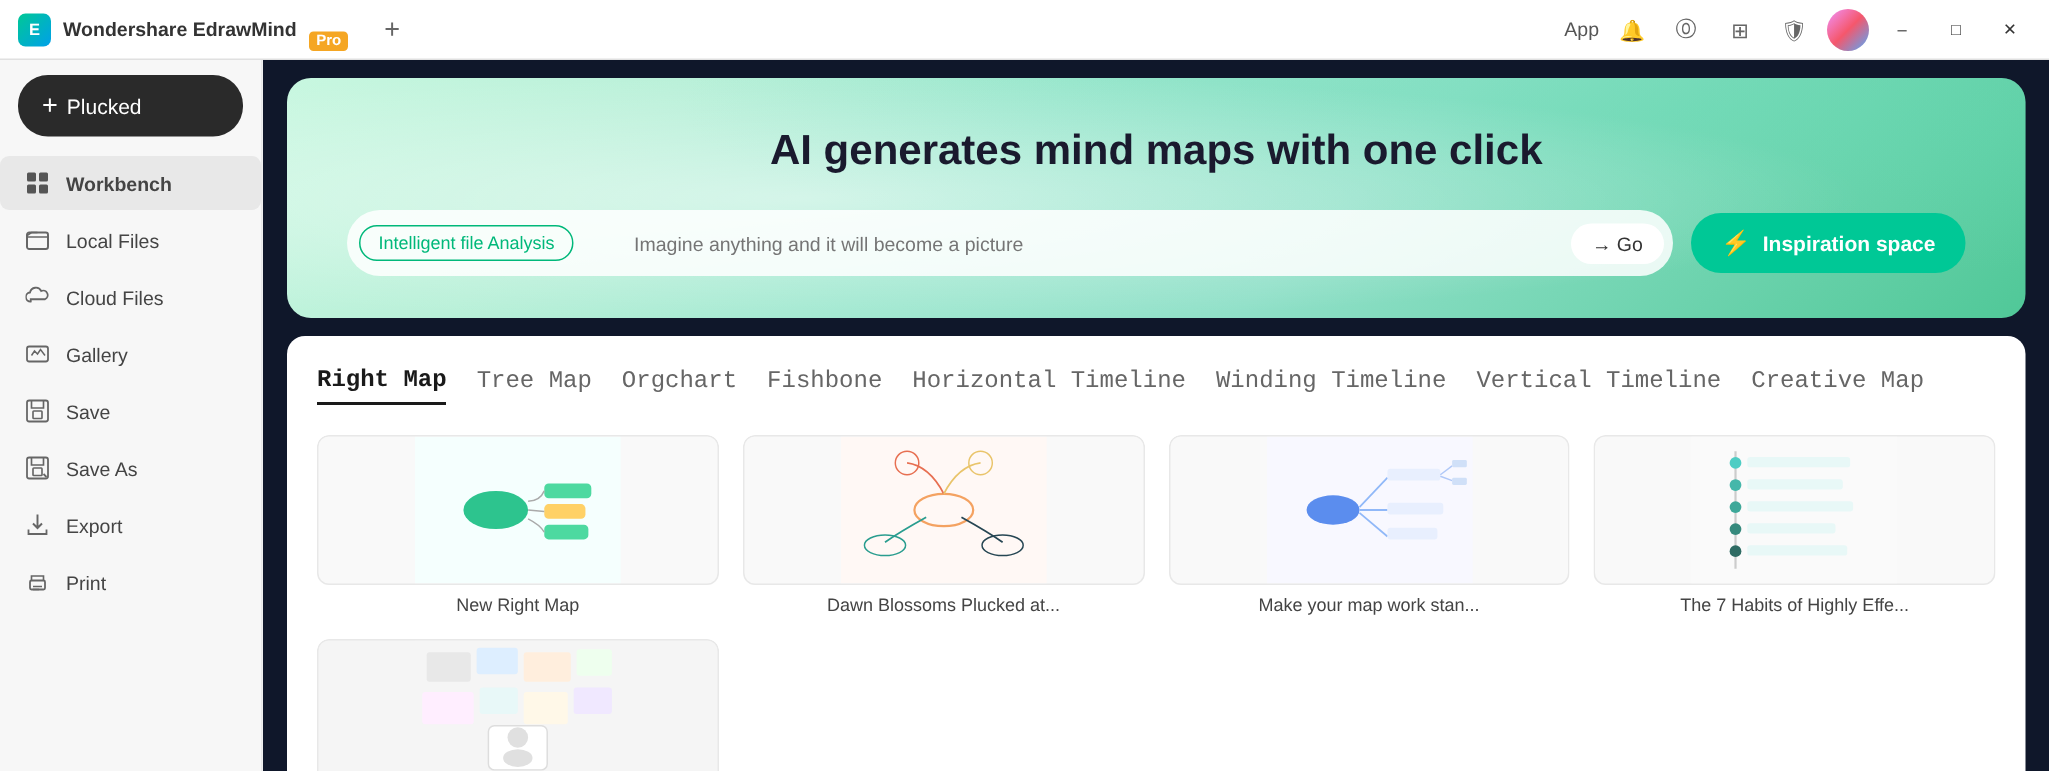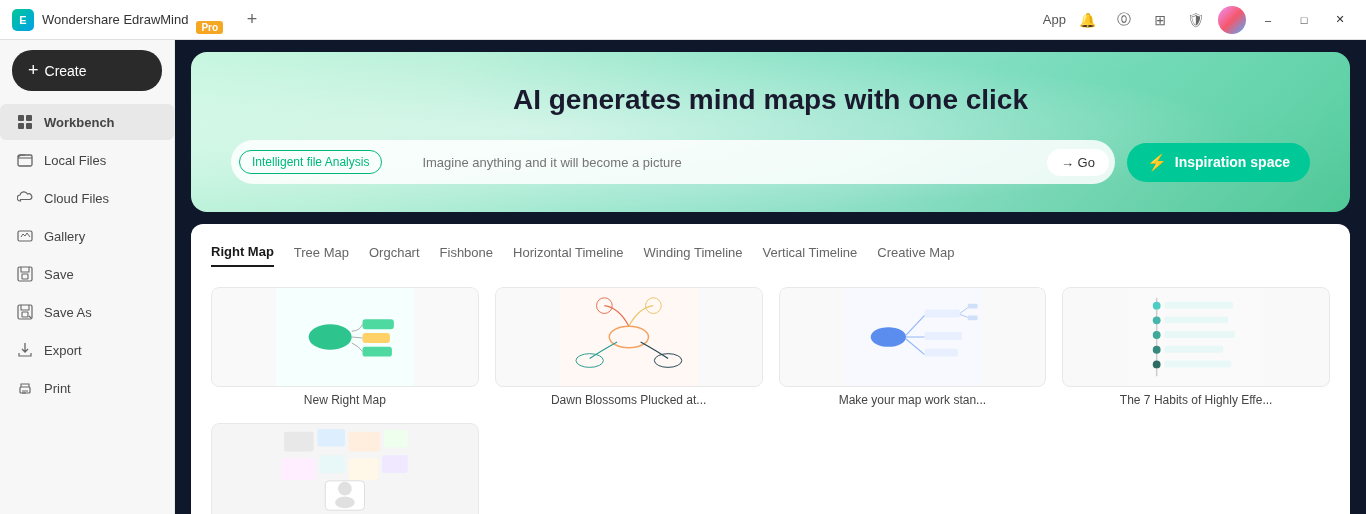--- a/index.html
+++ b/index.html
@@ -16,21 +16,21 @@
       gap: 8px;
     }
     .titlebar-logo {
       width: 22px; height: 22px;
       background: linear-gradient(135deg, #00c896, #00a0e9);
       border-radius: 5px;
       display: flex; align-items: center; justify-content: center;
       color: white; font-weight: bold; font-size: 11px;
     }
     .titlebar-appname {
-      font-size: 13px; font-weight: 400; color: #333;
+      font-size: 13px; font-weight: 700; color: #333;
     }
     .titlebar-pro {
       background: #f5a623; color: white; font-size: 10px; font-weight: bold;
       padding: 1px 5px; border-radius: 3px; margin-top: 16px;
     }
     .titlebar-add {
       margin-left: 8px; width: 26px; height: 26px;
       border: none; background: transparent; cursor: pointer;
       font-size: 18px; color: #666; display: flex; align-items: center; justify-content: center;
     }
@@ -206,27 +206,28 @@
       border-radius: 12px;
       padding: 20px;
     }
     .template-tabs {
       display: flex;
       gap: 20px;
       margin-bottom: 20px;
       border-bottom: none;
     }
     .template-tab {
-      font-size: 13px;
+      font-size: 16px;
       color: #666;
       cursor: pointer;
       padding-bottom: 6px;
       background: none;
       border: none;
       white-space: nowrap;
+      font-family: Liberation Mono, monospace;
     }
     .template-tab.active {
       color: #1a1a1a;
       font-weight: 700;
       border-bottom: 2.5px solid #1a1a1a;
     }
     .template-grid {
       display: grid;
       grid-template-columns: repeat(4, 1fr);
       gap: 16px;
@@ -288,21 +289,21 @@
   <button class="titlebar-win-btn">–</button>
   <button class="titlebar-win-btn">□</button>
   <button class="titlebar-win-btn close">✕</button>
 </div>
 
 <div class="main-layout">
 
   <div class="sidebar">
     <button class="create-btn">
       <span class="plus-icon">+</span>
-      <span>Create</span>
+      <span>Plucked</span>
     </button>
 
     <div class="sidebar-item active">
       <div class="sidebar-icon">
         <svg width="16" height="16" viewBox="0 0 16 16" fill="none">
           <rect x="1" y="1" width="6" height="6" rx="1" fill="#555"></rect>
           <rect x="9" y="1" width="6" height="6" rx="1" fill="#555"></rect>
           <rect x="1" y="9" width="6" height="6" rx="1" fill="#555"></rect>
           <rect x="9" y="9" width="6" height="6" rx="1" fill="#555"></rect>
         </svg>

